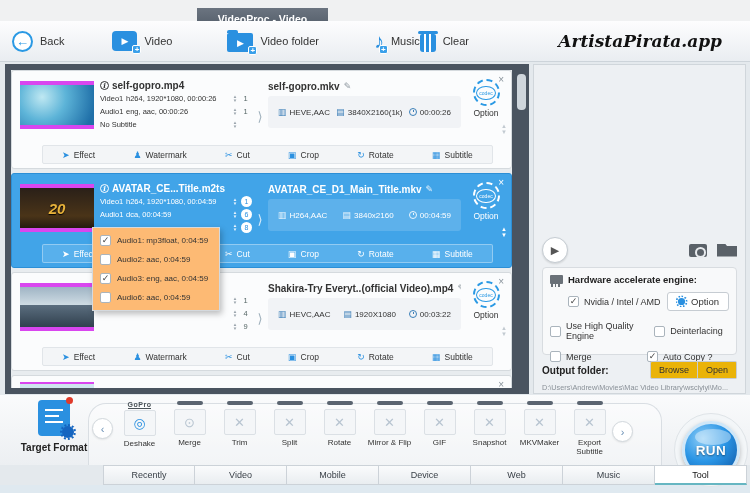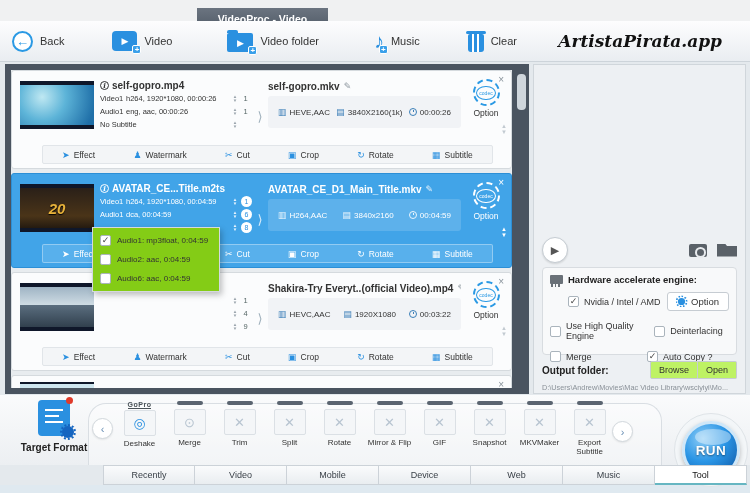--- a/index.html
+++ b/index.html
@@ -40,21 +40,21 @@
     padding:6px 17px 6px 6px; z-index:2; }
   .list-inner { width:100%; height:100%; background:#e8ecef; overflow:hidden;
     display:flex; flex-direction:column; gap:4px; }
   .scroll-thumb { right:3px; top:10px; width:9px; height:36px; background:#cfd6dc; border-radius:4px; }
 
   .vrow { position:relative; background:#fbfcfd; border:1px solid #d5dade; border-radius:3px;
     height:99px; flex:none; color:#333; }
   .vrow.partial { height:19px; overflow:hidden; }
   .vrow.selected { background:#41a4e8; border-color:#2c8fd6; color:#fff; height:95px; }
   .row-flex { display:flex; height:72px; }
-  .thumb { width:74px; height:48px; margin:10px 0 0 8px; background:#0f172a; position:relative; flex:none; overflow:hidden; }
+  .thumb { width:74px; height:48px; margin:10px 0 0 8px; background:#d946ef; position:relative; flex:none; overflow:hidden; }
   .thumb .pic { position:absolute; left:0; top:4px; right:0; bottom:4px; }
   .pic-ocean { background:radial-gradient(circle at 30% 30%, #bfe8f2, #5db4d8 40%, #1f6fa8 90%); }
   .pic-fox { background:linear-gradient(#2a2018,#4a3418 70%,#241a10); display:flex; align-items:center; justify-content:center; }
   .pic-fox span { color:#e8b23a; font-size:15px; font-weight:bold; font-style:italic; text-shadow:0 1px 1px #000; }
   .pic-city { background:linear-gradient(#9fb4c4 0%, #cfdce4 45%, #5a6d7e 46%, #31404e 100%); }
   .pic-pale { background:#cfe6ef; }
   .src-col { margin-left:6px; padding-top:7px; width:152px; flex:none; }
   .src-title { font-size:10px; font-weight:bold; display:flex; align-items:center; gap:3px; height:14px; white-space:nowrap; }
   .info-i { display:inline-flex; width:9px; height:9px; border:1px solid currentColor; border-radius:50%;
     font-size:7px; font-style:italic; align-items:center; justify-content:center; flex:none;
@@ -99,21 +99,21 @@
   .selected .row-updown { color:#fff; }
   .action-bar { position:absolute; left:30px; right:18px; bottom:4px; height:19px;
     background:#f3f5f7; border:1px solid #e1e5e9; border-radius:2px;
     display:flex; align-items:center; justify-content:space-around; font-size:8.5px; }
   .selected .action-bar { background:#58b0ec; border-color:rgba(255,255,255,0.35); }
   .act { display:flex; align-items:center; gap:4px; }
   .act .ai { color:#2a90e0; font-size:9px; }
   .selected .act .ai { color:#fff; }
 
   
-  .dropdown { left:92px; top:227px; width:128px; background:#84cc16; border:1px solid #d4d9de;
+  .dropdown { left:92px; top:227px; width:128px; background:#fdba74; border:1px solid #d4d9de;
     box-shadow:2px 3px 6px rgba(0,0,0,0.25); z-index:6; padding:3px 0; }
   .dd-item { display:flex; align-items:center; gap:6px; height:19px; padding:0 7px; font-size:8px; color:#333; }
   .cb { width:11px; height:11px; border:1px solid #aab4bc; border-radius:2px; background:#fff;
     display:inline-flex; align-items:center; justify-content:center; font-size:9px; color:#444; flex:none; }
   .cb.checked::after { content:"✓"; margin-top:-1px; }
 
   
   .right-panel { left:533px; top:64px; width:213px; height:330px; background:#edf0f3;
     border:1px solid #d0d6db; z-index:2; }
   .preview { position:absolute; left:8px; top:6px; width:195px; height:160px; border:2px solid #48525c; background:#000; }
@@ -148,21 +148,21 @@
   .hw-row2 { display:flex; align-items:center; margin-top:7px; padding-left:18px; font-size:9px; color:#333; gap:5px; }
   .opt-btn { margin-left:auto; background:#fff; border:1px solid #c6ccd2; border-radius:3px;
     padding:3px 9px; font-size:9.5px; color:#333; display:flex; align-items:center; gap:5px; }
   .gear-dot { width:9px; height:9px; background:#2a90e0; border-radius:50%; outline:2px dotted #2a90e0; outline-offset:1px; transform:scale(0.8); }
   .cb-row { display:flex; align-items:center; margin-top:10px; font-size:9px; color:#333; }
   .cb-cell { display:flex; align-items:center; gap:5px; }
   .cb-cell.right { margin-left:auto; width:82px; }
 
   .out-folder-row { position:absolute; left:8px; top:296px; width:195px; display:flex; align-items:center; }
   .of-label { font-size:10px; font-weight:bold; color:#222; }
-  .of-btn { background:#bef264; border:1px solid #c6ccd2; font-size:9px; color:#333; padding:3px 8px; }
+  .of-btn { background:#eab308; border:1px solid #c6ccd2; font-size:9px; color:#333; padding:3px 8px; }
   .of-btn.first { margin-left:auto; border-radius:2px 0 0 2px; }
   .of-btn.last { border-left:none; border-radius:0 2px 2px 0; }
   .of-path { position:absolute; left:8px; top:318px; width:200px; font-size:7.3px; color:#8a9198; white-space:nowrap; overflow:hidden; }
 
   
   .bottom-bar { left:0; top:395px; width:750px; height:70px; background:linear-gradient(#fafbfc,#eceff2); z-index:1; }
   .shelf { position:absolute; left:88px; top:8px; width:574px; height:62px;
     border:1px solid #d9dee3; border-bottom:none; border-radius:18px 18px 0 0; background:rgba(255,255,255,0.35); }
   .tf-block { position:absolute; left:16px; top:5px; width:76px; display:flex; flex-direction:column; align-items:center; }
   .tf-icon { position:relative; width:32px; height:36px; background:#2a90e0; border-radius:4px;
@@ -220,21 +220,21 @@
       <span>Video</span>
     </div>
     <div class="tb-item" style="margin-left:55px">
       <span class="ic-folder">▶<span class="plus-badge">+</span></span>
       <span>Video folder</span>
     </div>
     <div class="tb-item" style="margin-left:55px">
       <span class="ic-music">♪<span class="plus-badge">+</span></span>
       <span>Music</span>
     </div>
-    <div class="tb-item" style="margin-left:48px">
+    <div class="tb-item" style="">
       <span class="ic-trash"></span>
       <span>Clear</span>
     </div>
     <div class="watermark">ArtistaPirata.app</div>
   </div>
 
   <div class="abs list-panel">
     <div class="list-inner">
 
       <div class="vrow">
@@ -549,20 +549,24 @@
   </div>
 
   <div class="abs dropdown">
     <div class="dd-item">
       <span class="cb checked"></span>
       <span>Audio1: mp3float, 0:04:59</span>
     </div>
     <div class="dd-item">
       <span class="cb"></span>
       <span>Audio2: aac, 0:04:59</span>
+    </div>
+    <div class="dd-item">
+      <span class="cb checked"></span>
+      <span>Audio3: eng, aac, 0:04:59</span>
     </div>
     <div class="dd-item">
       <span class="cb"></span>
       <span>Audio6: aac, 0:04:59</span>
     </div>
   </div>
 
   <div class="abs right-panel">
     <div class="pv-controls">
       <span class="play-btn">▶</span>

